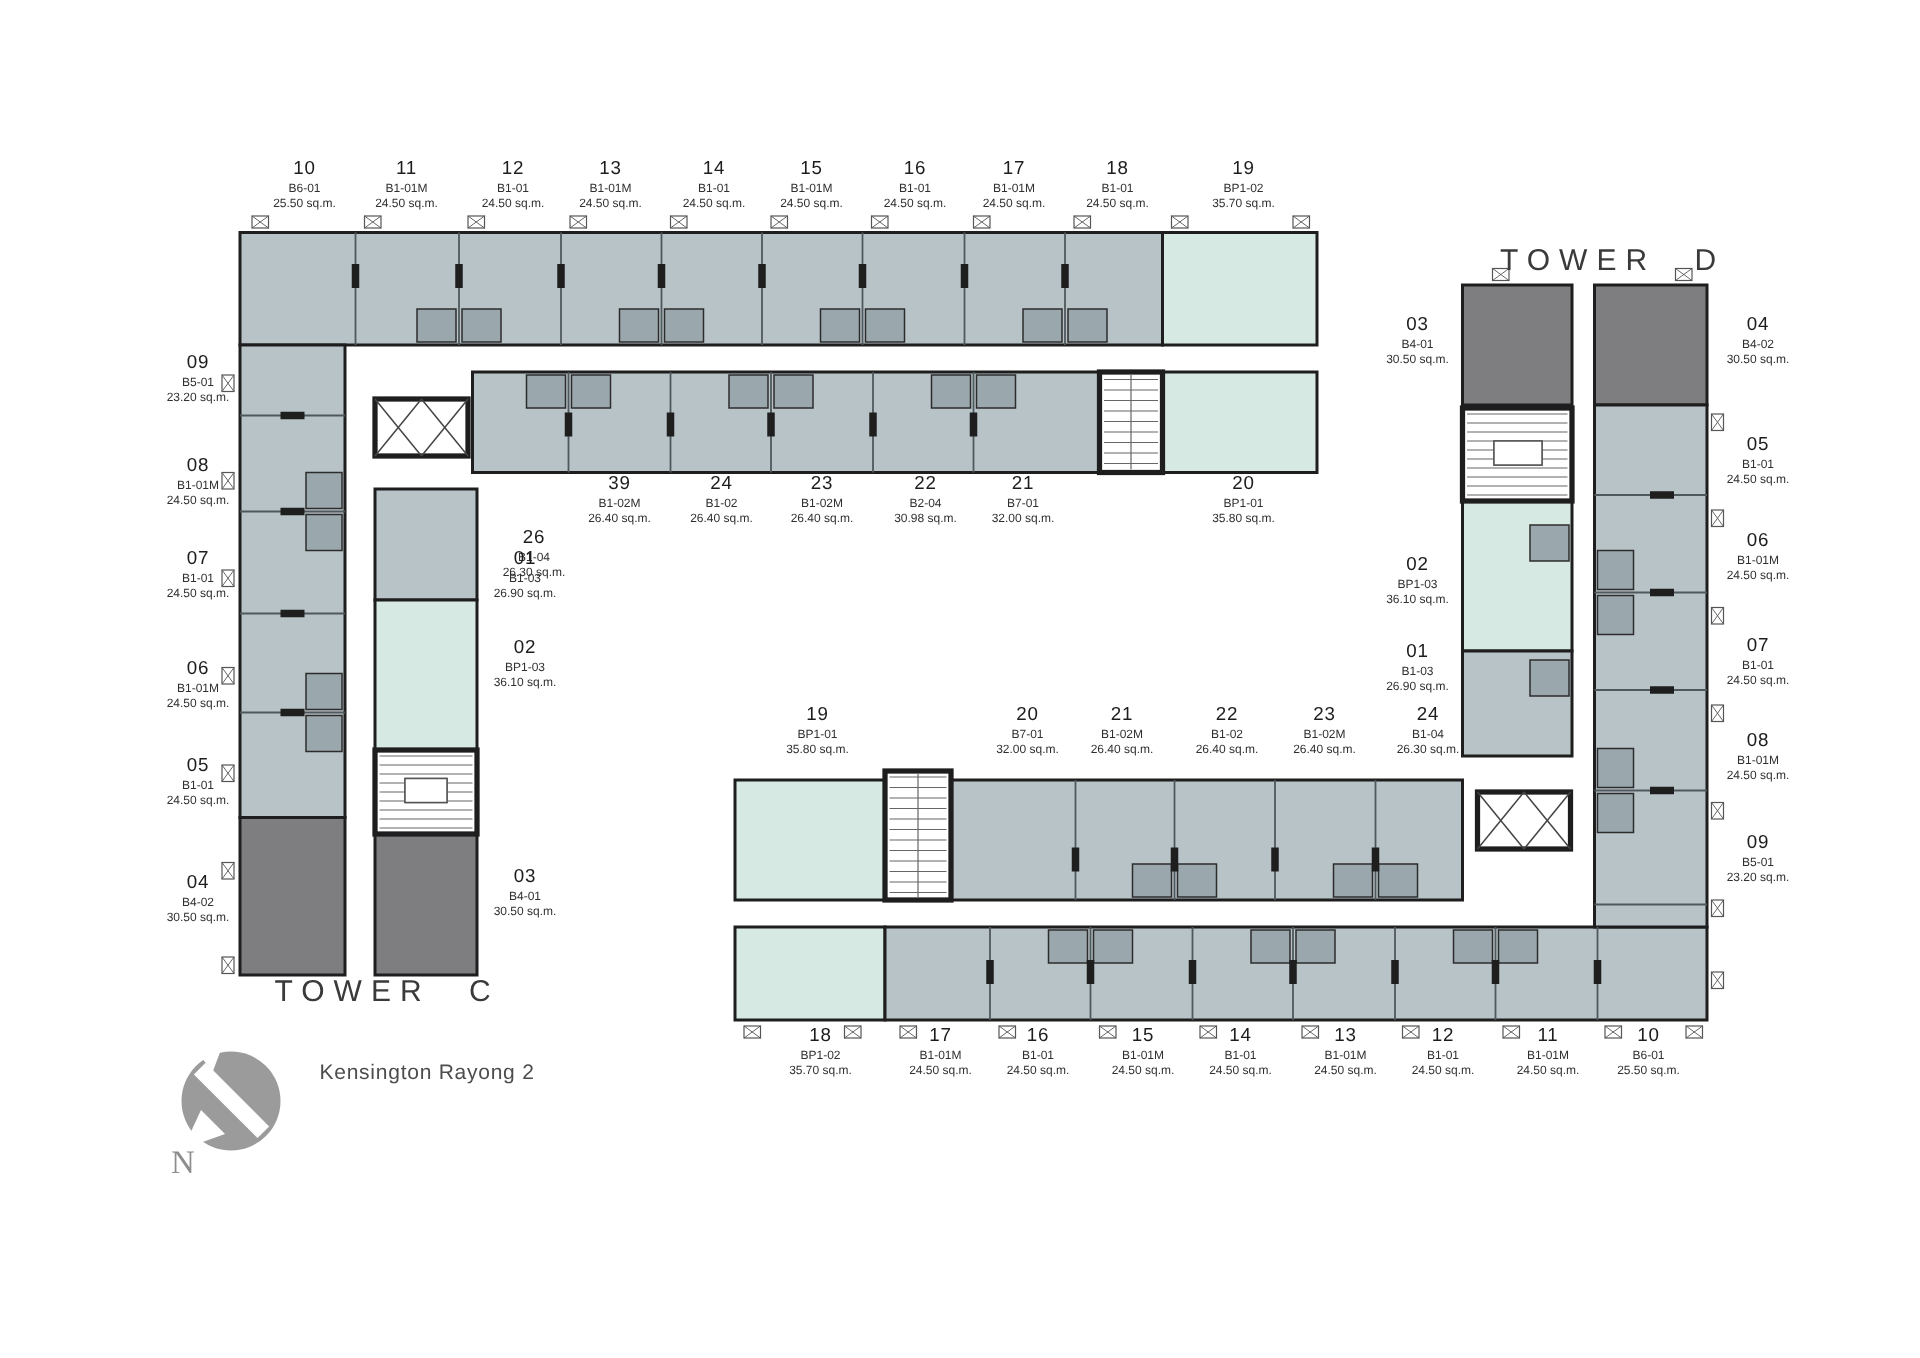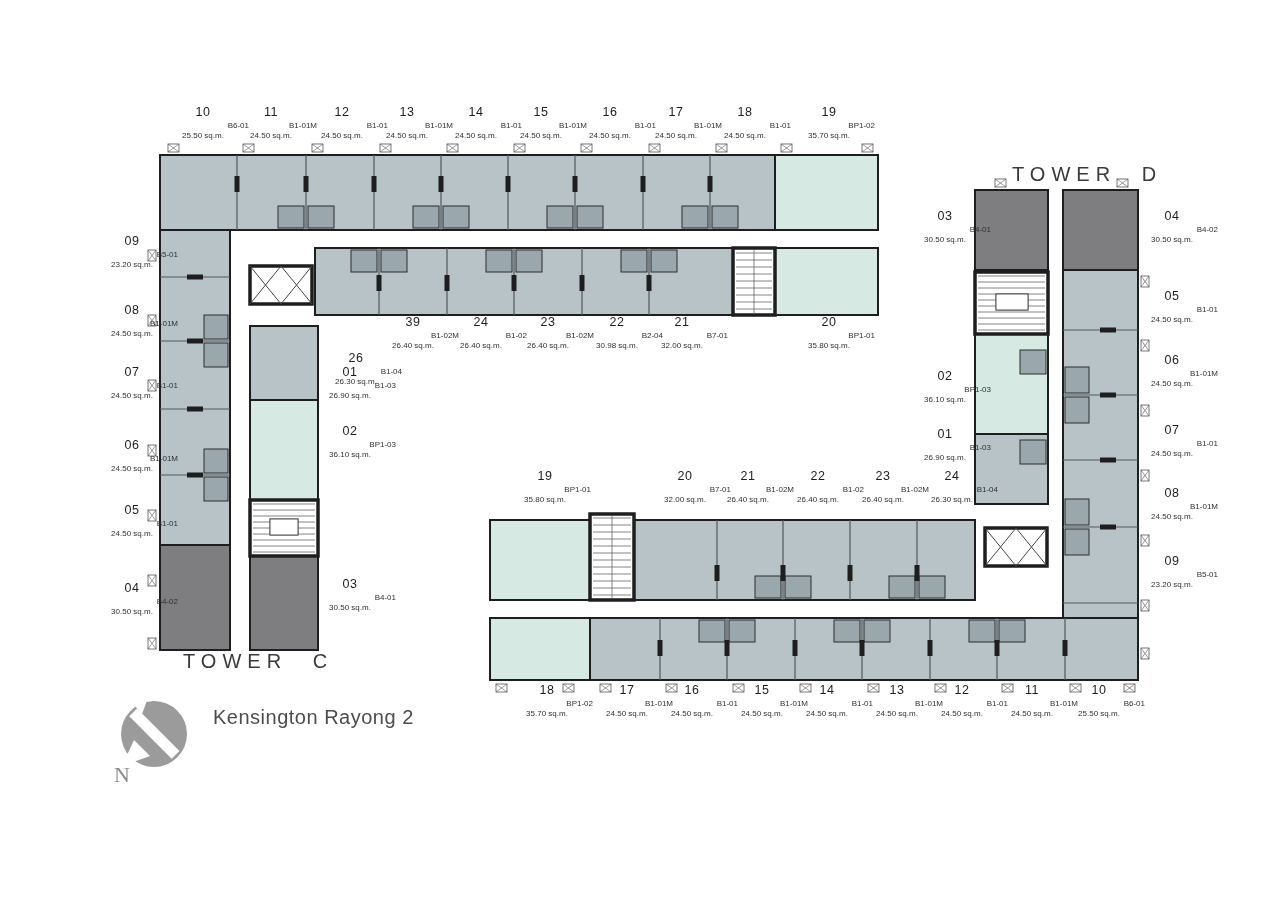--- a/index.html
+++ b/index.html
@@ -5,27 +5,27 @@
   html,body{margin:0;padding:0;}
   body{
     width:1280px;height:905px;position:relative;overflow:hidden;
     background:#ffffff;font-family:"Liberation Sans",sans-serif;
   }
   #stage{position:absolute;left:0;top:0;width:1280px;height:670px;}
   svg{position:absolute;left:0;top:0;}
   .labels{position:absolute;left:0;top:0;width:1280px;height:905px;pointer-events:none;}
   .unit-label{position:absolute;width:92px;text-align:center;line-height:1;}
   .u-num{font-size:12.5px;color:#1d1d1d;letter-spacing:.5px;}
-  .u-type{font-size:8px;color:#303030;margin-top:3px;text-align:right;}
+  .u-type{font-size:8px;color:#303030;margin-top:3px;}
   .u-area{font-size:8px;color:#303030;margin-top:2px;}
   .tower-label{position:absolute;font-size:20px;color:#3a3a3a;letter-spacing:6px;word-spacing:14px;}
   .title-block{position:absolute;left:213px;top:700px;color:#4a4a4a;}
   .title-main{font-size:33px;letter-spacing:3px;word-spacing:18px;white-space:nowrap;}
   .title-sup{font-size:15px;position:relative;top:-13px;letter-spacing:1px;}
-  .title-sub{font-size:20px;margin-top:6px;letter-spacing:.5px;color:#4d4d4d;}
+  .title-sub{font-size:14px;margin-top:6px;letter-spacing:.5px;color:#4d4d4d;}
 </style>
 </head>
 <body>
 
 <div id="stage">
 
   <svg width="1280" height="905" viewBox="0 0 1280 905">
 
     <g>
       <rect x="160" y="155" width="615" height="75" fill="var(--unit-gray)" stroke="var(--wall)" stroke-width="2"></rect>
@@ -588,21 +588,21 @@
         <div class="u-area">24.50 sq.m.</div>
       </div>
       <div class="unit-label" style="left: 1126px; top: 555px;">
         <div class="u-num">09</div>
         <div class="u-type">B5-01</div>
         <div class="u-area">23.20 sq.m.</div>
       </div>
     </div>
 
   <div class="tower-label" style="left:183px;top:650px;">TOWER  C</div>
-  <div class="tower-label" style="left:1000px;top:163px;margin-left:12px;">TOWER  D</div>
+  <div class="tower-label" style="left:1000px;top:163px;">TOWER  D</div>
 
   <div class="title-block">
     <div class="title-sub">Kensington Rayong 2</div>
   </div>
 
   <svg width="92" height="96" style="left:108px;top:692px;" viewBox="0 0 92 96">
     <circle cx="46" cy="42" r="33" fill="#9b9b9b"></circle>
     <g transform="rotate(45 46 42)">
       <rect x="16" y="36" width="60" height="11" fill="#ffffff"></rect>
     </g>

